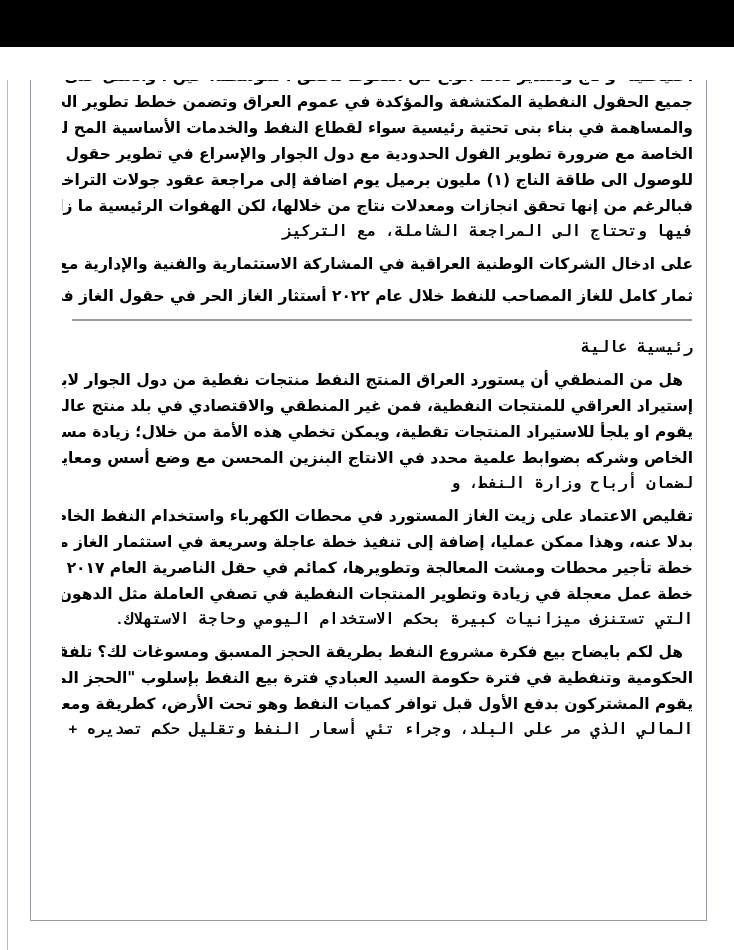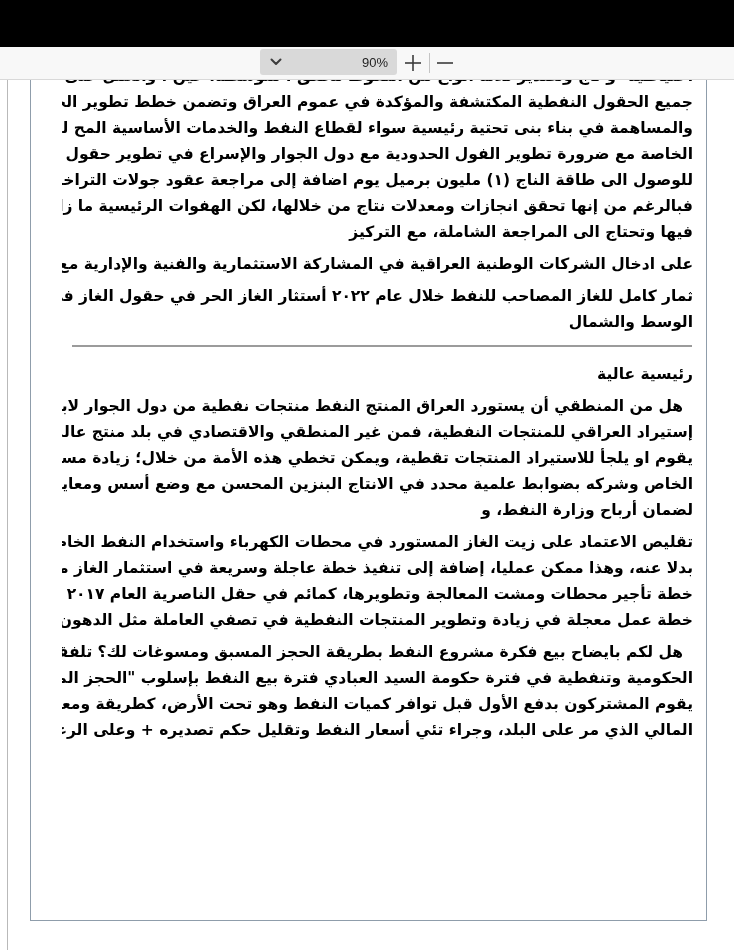--- a/index.html
+++ b/index.html
@@ -39,95 +39,69 @@
   .page-content{
     direction:rtl;margin-top:-17px;padding:0 13px 0 31px;
     font-family:"DejaVu Sans",sans-serif;font-weight:bold;
     font-size:15.5px;line-height:26px;color:#000000;
   }
   .para{margin:0 0 6px 0;}
   .line{
     white-space:nowrap;overflow:hidden;
     text-align:justify;text-align-last:justify;
   }
-  .line.last{text-align:right;text-align-last:right;}
+  .line.last{text-align:right;text-align-last:right;font-family:Liberation Mono, monospace;}
   .indent .line:first-child{padding-right:10px;box-sizing:border-box;}
   .heading{margin-top:2px;}
   .doc-hr{height:0;border-top:2px solid #9b9b9b;margin:10px 1px 14px 10px;}
 </style>
 </head>
 <body>
 
 <div class="screen">
 
   <div class="top-bar"></div>
 
-  <div class="toolbar">
-    <div class="zoom-pill">
-      <span class="chev">
-        <svg width="12" height="8" viewBox="0 0 12 8">
-          <polyline points="1.5,1.5 6,6 10.5,1.5" fill="none" stroke="#3c3c3c" stroke-width="2" stroke-linecap="round" stroke-linejoin="round"></polyline>
-        </svg>
-      </span>
-      <span class="zoom-level">90%</span>
-    </div>
-    <button class="tb-btn zoom-in" type="button">
-      <span style="display:flex;">
-        <svg width="20" height="20" viewBox="0 0 20 20">
-          <line x1="10" y1="2" x2="10" y2="18" stroke="#3c3c3c" stroke-width="1.6"></line>
-          <line x1="2" y1="10" x2="18" y2="10" stroke="#3c3c3c" stroke-width="1.6"></line>
-        </svg>
-      </span>
-    </button>
-    <div class="tb-divider"></div>
-    <button class="tb-btn zoom-out" type="button">
-      <span style="display:flex;">
-        <svg width="20" height="20" viewBox="0 0 20 20">
-          <line x1="2" y1="10" x2="18" y2="10" stroke="#3c3c3c" stroke-width="1.6"></line>
-        </svg>
-      </span>
-    </button>
-  </div>
 
   <div class="left-rule"></div>
 
   <div class="page">
     <div class="page-content">
         <div class="para">
           <div class="line">احتياطية- و ناج وتصدير ثلاثة انواع من النفوط محقق ، متوسطة، عين ، والعمل على تطوير</div>
           <div class="line">جميع الحقول النفطية المكتشفة والمؤكدة في عموم العراق وتضمن خطط تطوير الحقول</div>
           <div class="line">والمساهمة في بناء بنى تحتية رئيسية سواء لقطاع النفط والخدمات الأساسية المح للة ذات الصلة</div>
           <div class="line">الخاصة مع ضرورة تطوير الفول الحدودية مع دول الجوار والإسراع في تطوير حقول كركوك</div>
           <div class="line">للوصول الى طاقة الناج (١) مليون برميل يوم اضافة إلى مراجعة عقود جولات التراخيص ،</div>
           <div class="line">فبالرغم من إنها تحقق انجازات ومعدلات نتاج من خلالها، لكن الهفوات الرئيسية ما زالت قائمة</div>
           <div class="line last">فيها وتحتاج الى المراجعة الشاملة، مع التركيز</div>
         </div>
         <div class="para">
           <div class="line">على ادخال الشركات الوطنية العراقية في المشاركة الاستثمارية والفنية والإدارية مع الشركات</div>
         </div>
         <div class="para">
           <div class="line">ثمار كامل للغاز المصاحب للنفط خلال عام ٢٠٢٢ أستثار الغاز الحر في حقول الغاز في</div>
-          <div class="line last">الوسط والشمال</div>
         </div>
         <div class="doc-hr"></div>
         <div class="para heading">
           <div class="line last">رئيسية عالية</div>
         </div>
         <div class="para indent">
           <div class="line">هل من المنطقي أن يستورد العراق المنتج النفط منتجات نفطية من دول الجوار لابد من تقليص</div>
           <div class="line">إستيراد العراقي للمنتجات النفطية، فمن غير المنطقي والاقتصادي في بلد منتج عالمي للنفط</div>
           <div class="line">يقوم او يلجأ للاستيراد المنتجات تقطية، ويمكن تخطي هذه الأمة من خلال؛ زيادة مساهمة القطاع</div>
           <div class="line">الخاص وشركه بضوابط علمية محدد في الانتاج البنزين المحسن مع وضع أسس ومعايير</div>
           <div class="line last">لضمان أرباح وزارة النفط، و</div>
         </div>
         <div class="para">
           <div class="line">تقليص الاعتماد على زيت الغاز المستورد في محطات الكهرباء واستخدام النفط الخام او الغاز</div>
           <div class="line">بدلا عنه، وهذا ممكن عمليا، إضافة إلى تنفيذ خطة عاجلة وسريعة في استثمار الغاز من خلال</div>
           <div class="line">خطة تأجير محطات ومشت المعالجة وتطويرها، كمائم في حقل الناصرية العام ٢٠١٧ ع تيني</div>
           <div class="line">خطة عمل معجلة في زيادة وتطوير المنتجات النفطية في تصفي العاملة مثل الدهون وغيرها،</div>
+          <div class="line last">التي تستنزف ميزانيات كبيرة بحكم الاستخدام اليومي وحاجة الاستهلاك.</div>
         </div>
         <div class="para indent">
           <div class="line">هل لكم بايضاح بيع فكرة مشروع النفط بطريقة الحجز المسبق ومسوغات لك؟ تلفقت الإدارات</div>
           <div class="line">الحكومية وتنفطية في فترة حكومة السيد العبادي فترة بيع النفط بإسلوب "الحجز المسبق "، أي</div>
           <div class="line">يقوم المشتركون بدفع الأول قبل توافر كميات النفط وهو تحت الأرض، كطريقة ومعالجة للضيق</div>
           <div class="line last">المالي الذي مر على البلد، وجراء تئي أسعار النفط وتقليل حكم تصديره + وعلى الرغم بأن هذه</div>
         </div>
       </div>
   </div>
 

